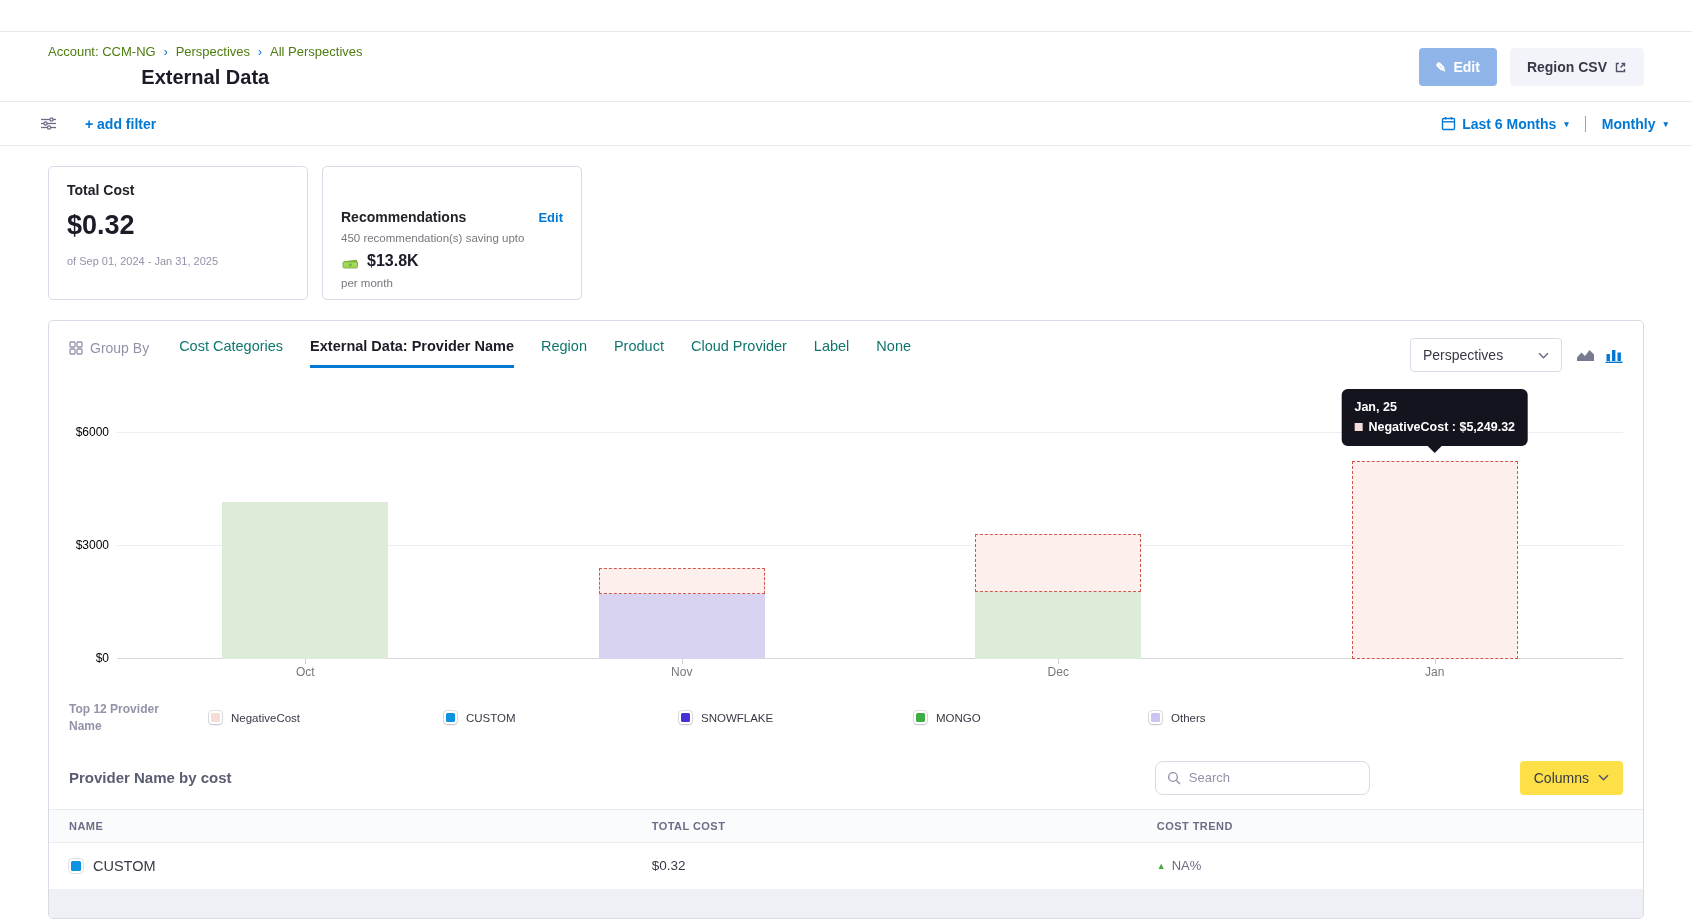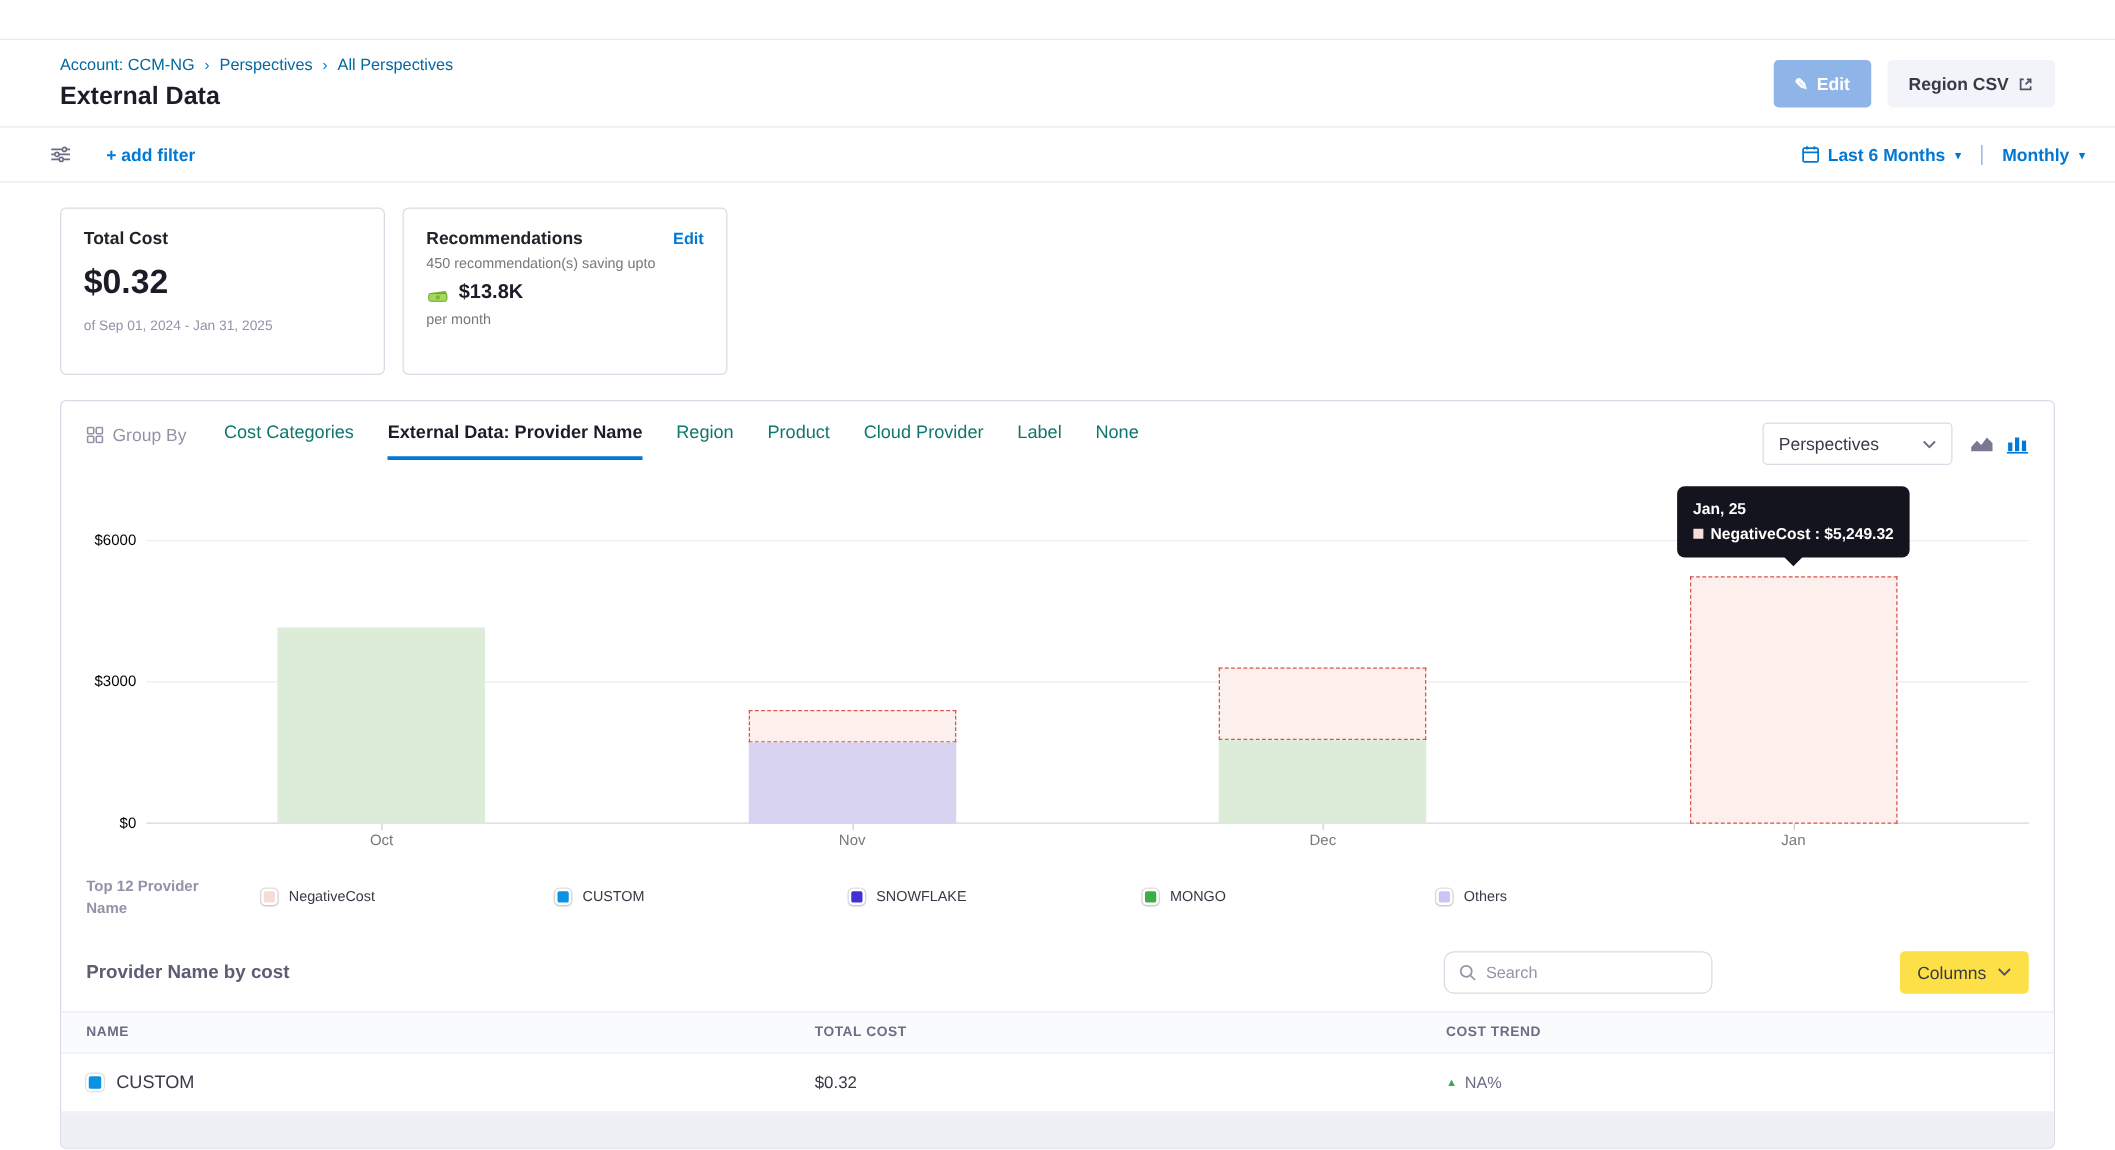--- a/index.html
+++ b/index.html
@@ -4,23 +4,23 @@
 <style>
   *{box-sizing:border-box;margin:0;padding:0;}
   body{width:1692px;height:920px;overflow:hidden;background:#fff;
        font-family:"Liberation Sans",sans-serif;color:#383946;}
   .topline{height:32px;border-bottom:1px solid #e8e8ef;}
 
   
   .page-header{display:flex;justify-content:space-between;align-items:flex-start;
                padding:12px 48px 12px;border-bottom:1px solid #e8e8ef;}
   .bc{font-size:13px;font-weight:500;display:flex;align-items:center;}
-  .bc-link{color:#0369a1;text-decoration:none;cursor:pointer;}
+  .bc-link{color:#4d7c0f;text-decoration:none;cursor:pointer;}
   .bc-sep{color:#0278d5;margin:0 8px;font-size:12px;}
-  .page-title{font-size:20px;font-weight:800;color:#1c1c28;margin-top:7px;}
+  .page-title{font-size:20px;font-weight:800;color:#1c1c28;margin-top:7px;text-align:center;}
   .header-actions{display:flex;align-items:center;gap:13px;margin-top:4px;}
   .btn{display:flex;align-items:center;gap:7px;height:38px;padding:0 17px;
        border:none;border-radius:4px;font-size:14px;font-weight:600;cursor:pointer;
        font-family:"Liberation Sans",sans-serif;}
   .btn-edit{background:#8fb5e8;color:#fff;}
   .btn-export{background:#f3f4f9;color:#383946;}
   .pencil{font-size:13px;line-height:1;}
 
   
   .filterbar{height:44px;display:flex;align-items:center;
@@ -33,21 +33,21 @@
   .tc-item{display:flex;align-items:center;gap:6px;cursor:pointer;}
 
   
   .content{padding:20px 48px 0;}
   .cards{display:flex;gap:14px;}
   .card{background:#fff;border:1px solid #d9dae5;border-radius:5px;width:260px;height:134px;
         padding:15px 18px;}
   .card-label{font-size:14px;font-weight:700;color:#22222a;}
   .total-value{font-size:27px;font-weight:800;color:#1c1c28;margin:12px 0 14px;}
   .muted{font-size:11px;color:#9293a9;}
-  .reco-top{display:flex;justify-content:space-between;align-items:center;}
+  .reco-top{display:flex;justify-content:space-between;align-items:center;margin-top:27px;}
   .view-link{color:#0278d5;font-size:13px;font-weight:600;cursor:pointer;}
   .reco-line{font-size:11.5px;color:#77787e;margin-top:7px;}
   .reco-amount{display:flex;align-items:center;gap:7px;margin-top:8px;
                font-size:16px;font-weight:700;color:#1c1c28;}
 
   
   .main-card{margin-top:20px;border:1px solid #d9dae5;border-radius:5px;background:#fff;
              overflow:hidden;}
   .gb-row{display:flex;align-items:flex-start;padding:17px 20px 0;height:54px;}
   .gb-label{display:flex;align-items:center;gap:7px;color:#9293a9;font-size:14px;

